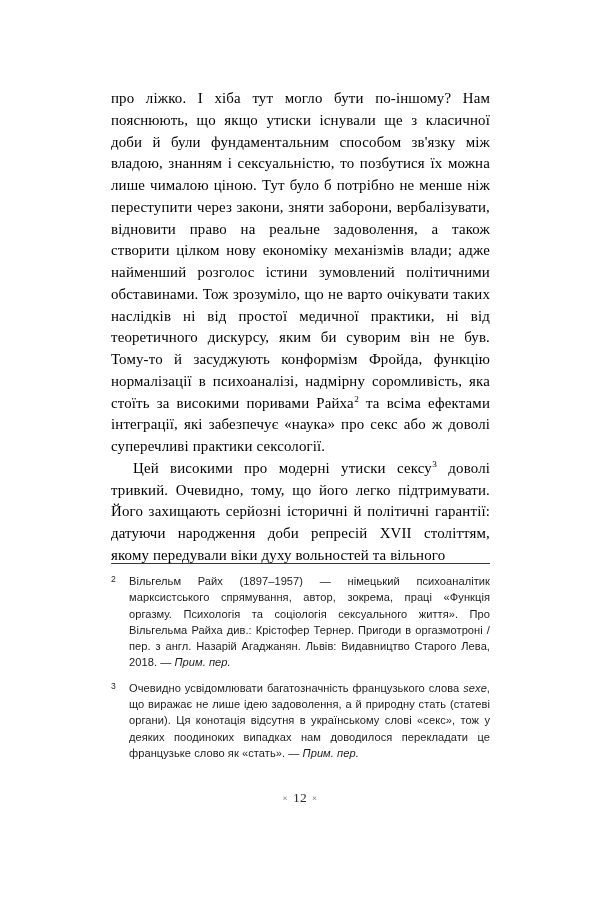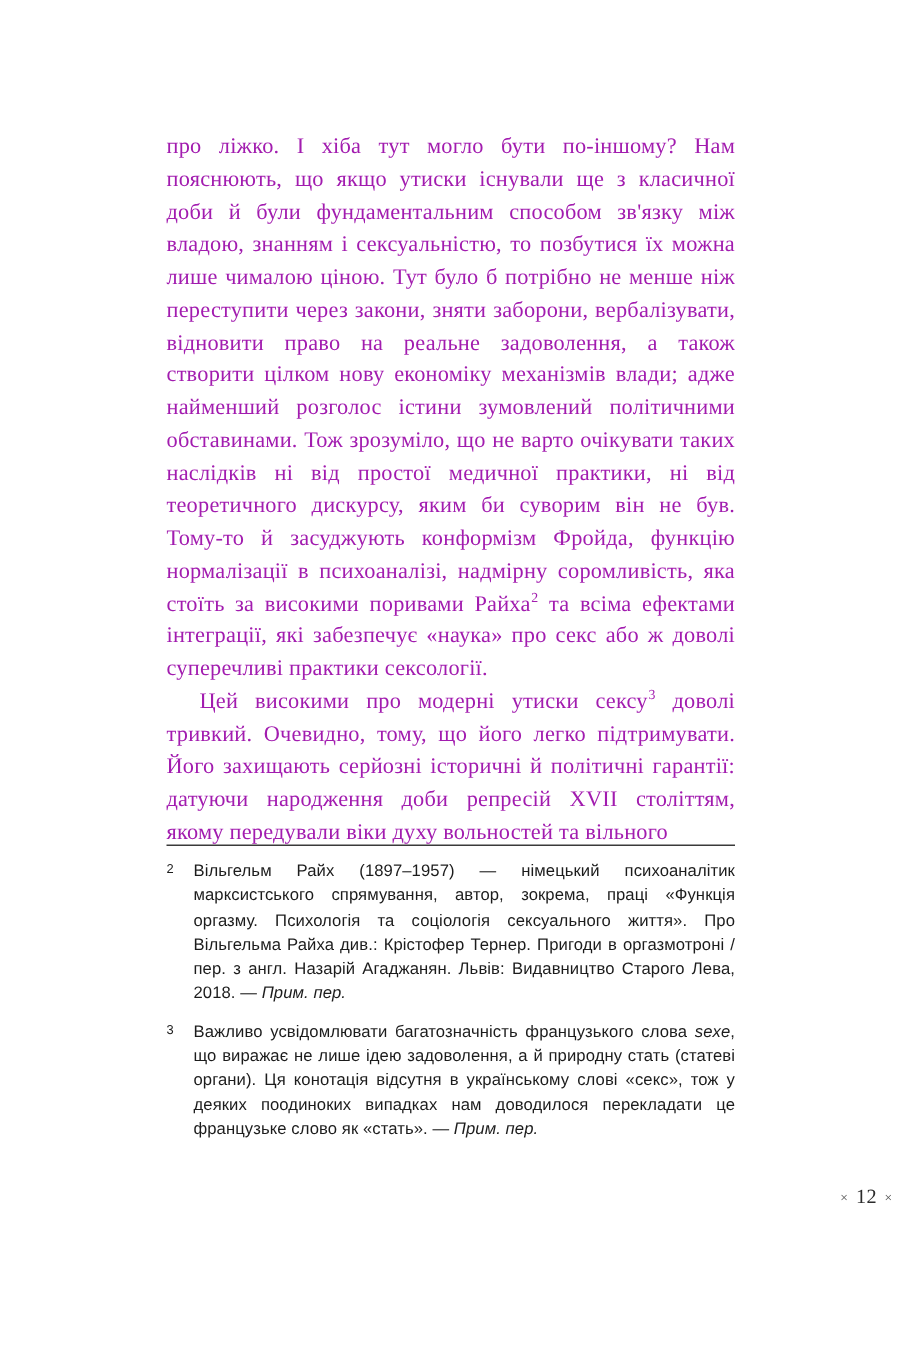--- a/index.html
+++ b/index.html
@@ -23,21 +23,21 @@
     position: absolute;
     left: 111px;
     top: 88px;
     width: 379px;
   }
 
   .body-par {
     font-family: "Liberation Serif", "DejaVu Serif", serif;
     font-size: 14.9px;
     line-height: 21.75px;
-    color: #a21caf;
+    color: #000000;
     text-align: justify;
     text-justify: inter-word;
     margin: 0;
     letter-spacing: 0.01em;
     -webkit-font-smoothing: antialiased;
   }
 
   .body-par.indent {
     text-indent: 22px;
   }
@@ -96,21 +96,21 @@
   .footnote i,
   .footnote em {
   }
 
   
   .folio {
     position: absolute;
     left: 0;
     top: 790px;
     width: 600px;
-    text-align: right;
+    text-align: center;
     font-family: "Liberation Serif", "DejaVu Serif", serif;
     font-size: 13.5px;
     color: #2b2b2b;
     letter-spacing: 0.02em;
   }
 
   .folio .orn {
     font-size: 9px;
     vertical-align: 1.5px;
     color: #555555;
@@ -134,21 +134,21 @@
   <div class="footnotes">
     <hr class="footnote-rule">
 
     <div class="footnote">
       <span class="footnote-num">2</span>
       <span class="footnote-body"><span>Вільгельм Райх (1897–1957) — німецький психоаналітик марксистського спрямування, автор, зокрема, праці «Функція оргазму. Психологія та соціологія сексуального життя». Про Вільгельма Райха див.: Крістофер Тернер. Пригоди в оргазмотроні / пер. з англ. Назарій Агаджанян. Львів: Видавництво Старого Лева, 2018. — </span><i>Прим. пер.</i></span>
     </div>
 
     <div class="footnote">
       <span class="footnote-num">3</span>
-      <span class="footnote-body"><span>Важливо усвідомлювати багатозначність французького слова </span><i>sexe</i><span>, що виражає не лише ідею задоволення, а й природну стать (статеві органи). Ця конотація відсутня в українському слові «секс», тож у деяких поодиноких випадках нам доводилося перекладати це французьке слово як «стать». — </span><i>Прим. пер.</i></span>
+      <span class="footnote-body"><span>Очевидно усвідомлювати багатозначність французького слова </span><i>sexe</i><span>, що виражає не лише ідею задоволення, а й природну стать (статеві органи). Ця конотація відсутня в українському слові «секс», тож у деяких поодиноких випадках нам доводилося перекладати це французьке слово як «стать». — </span><i>Прим. пер.</i></span>
     </div>
   </div>
 
   <div class="folio">
     <span class="orn">×</span><span class="num">12</span><span class="orn">×</span>
   </div>
 
 </div>
 
 </body></html>

